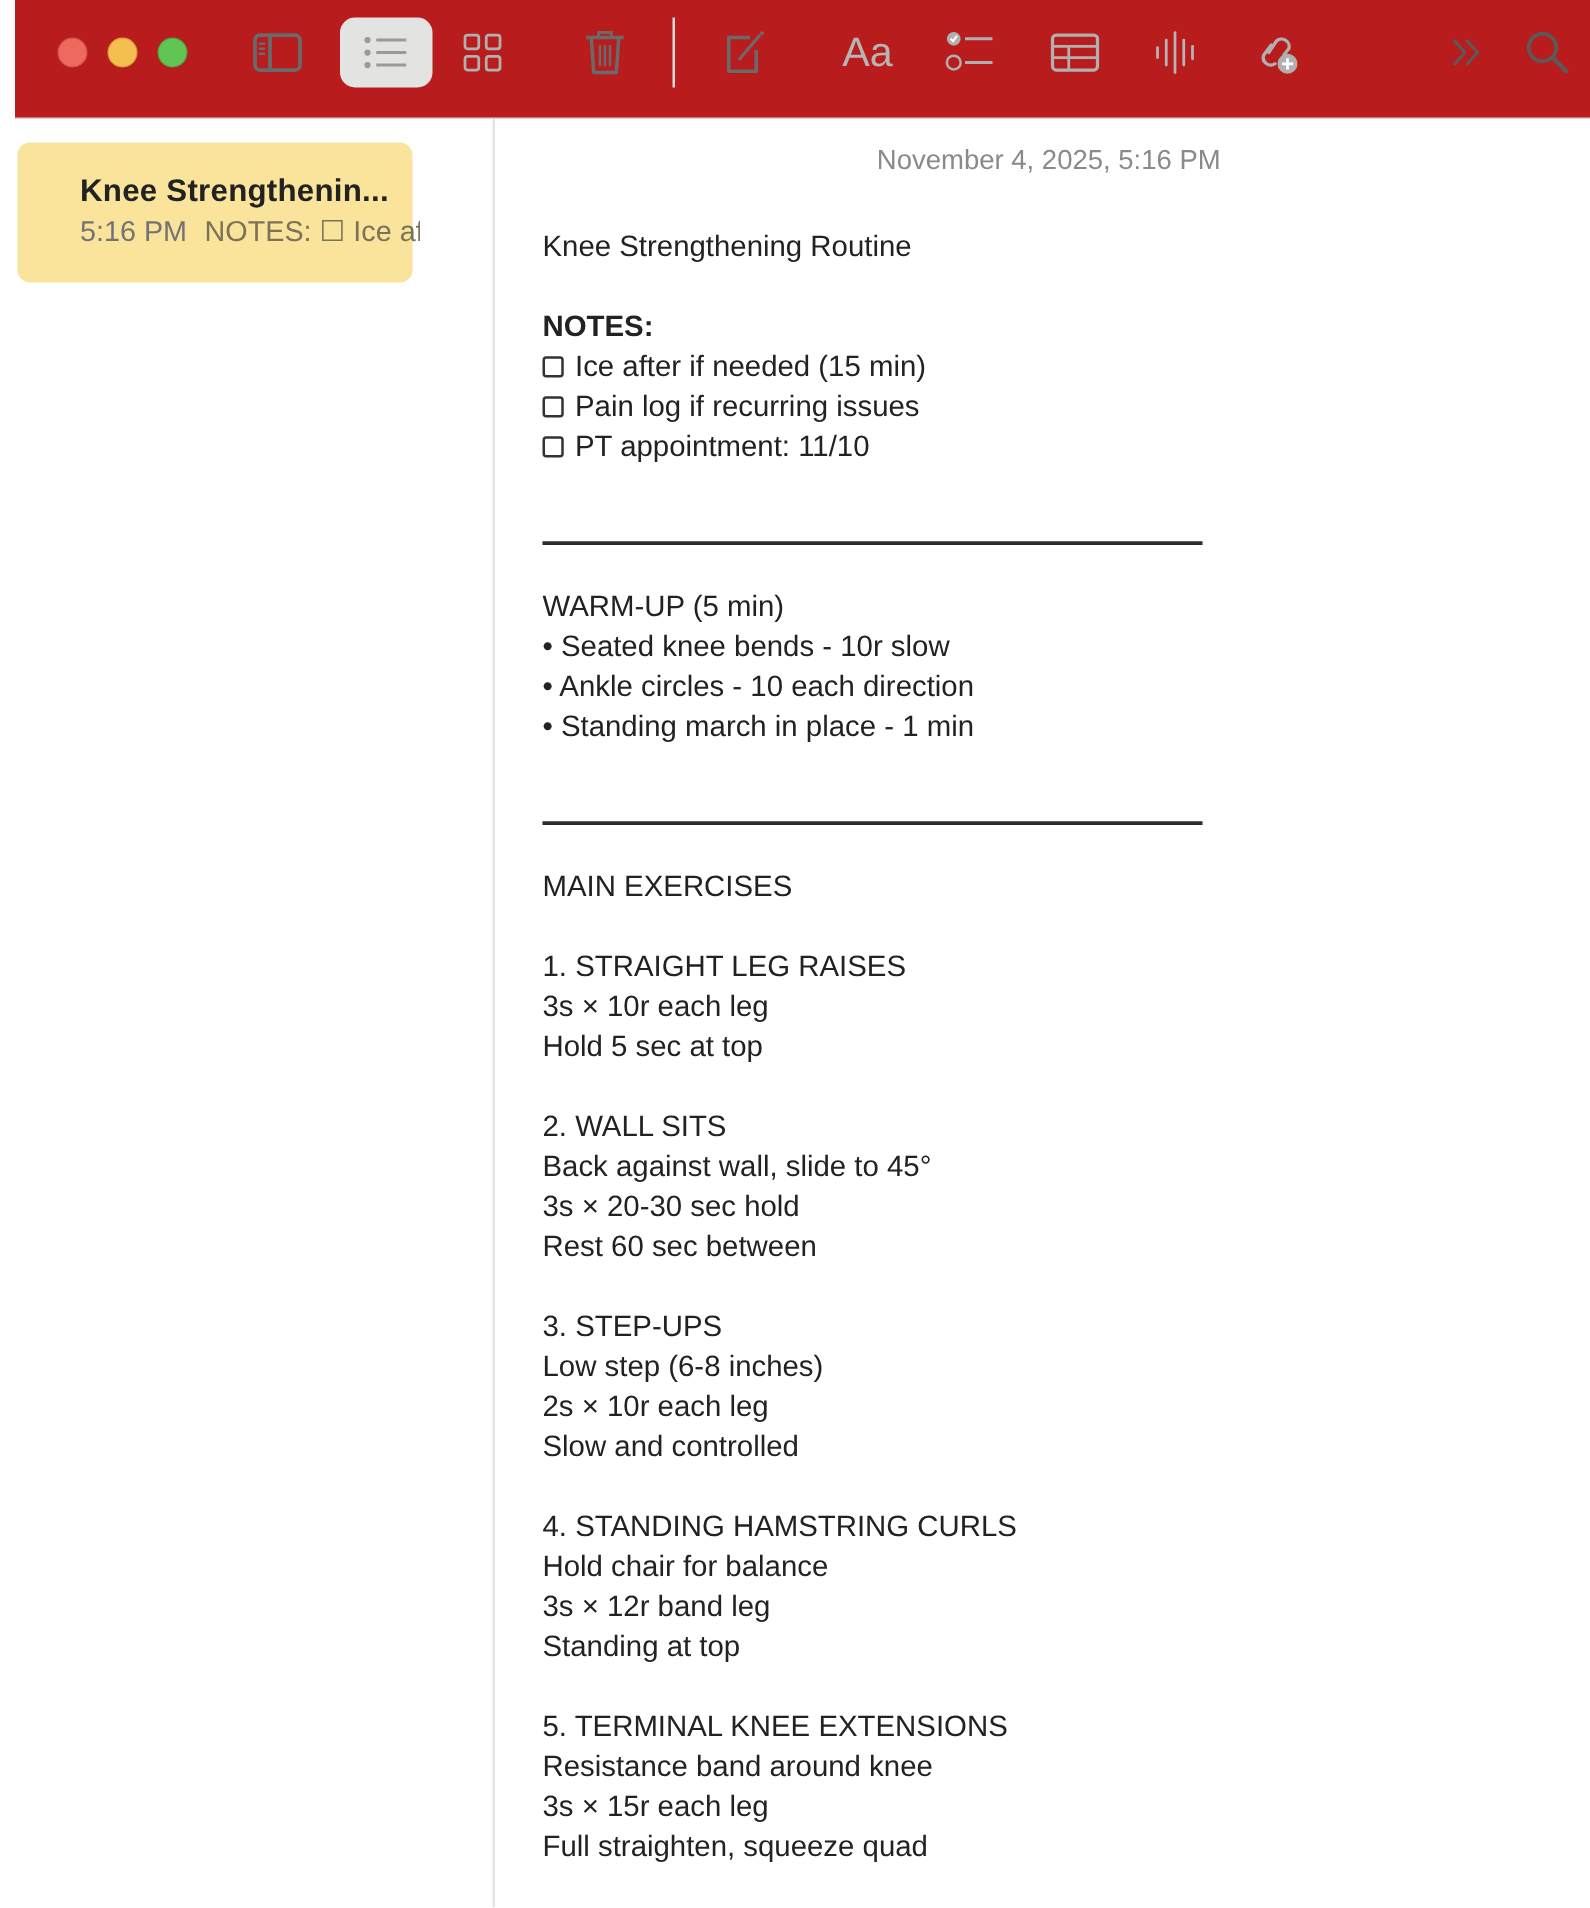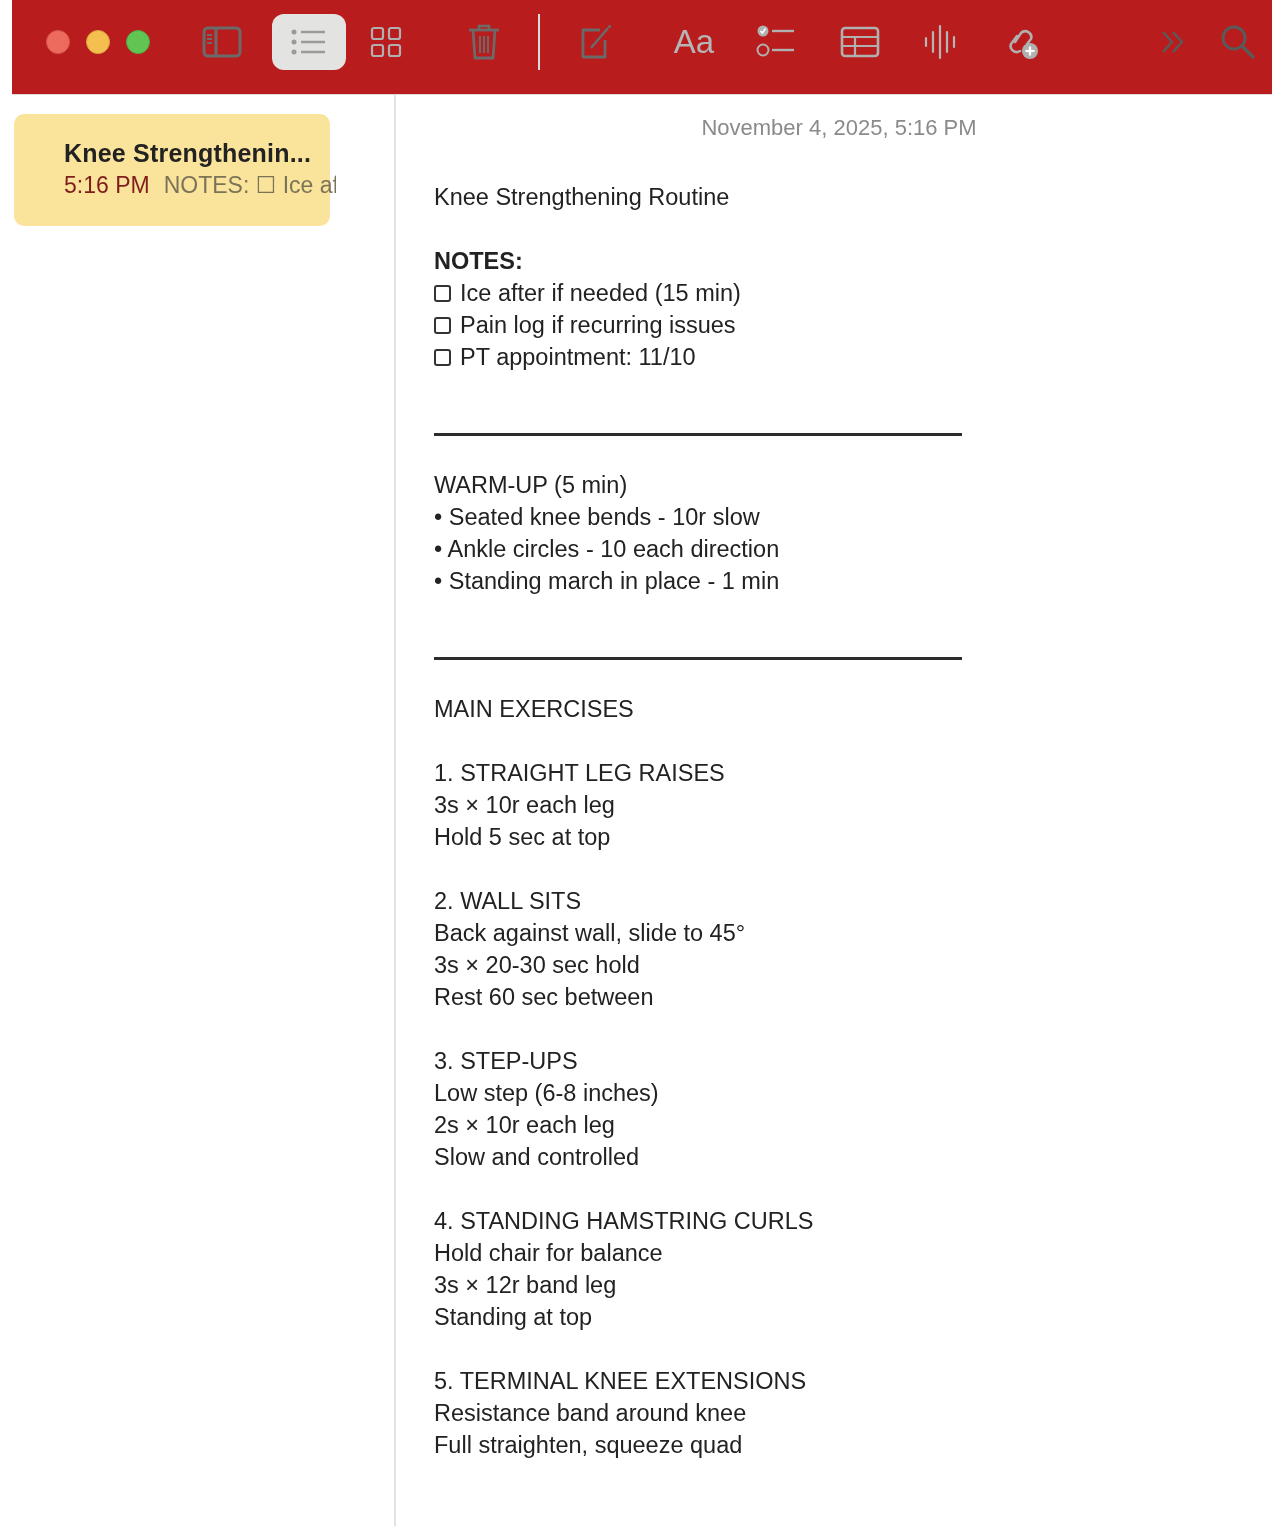--- a/index.html
+++ b/index.html
@@ -24,21 +24,21 @@
   .divider { position: absolute; left: 394px; top: 95px; width: 2px; height: 1431px; background: #e3e3e3; }
   .note-card {
     position: absolute; left: 14px; top: 19px; width: 316px; height: 112px;
     background: #fae49b; border-radius: 10px;
   }
   .note-card .title {
     position: absolute; left: 50px; top: 25px; font-size: 25px; font-weight: bold; color: #222;
     white-space: nowrap; letter-spacing: 0.2px;
   }
   .note-card .meta { position: absolute; left: 50px; top: 58px; font-size: 23px; white-space: nowrap; width: 272px; overflow: hidden; }
-  .note-card .time { color: #7f1d1d; margin-right: 14px; }
+  .note-card .time { color: #737373; margin-right: 14px; }
   .note-card .preview { color: #7b7358; }
 
   .editor { position: absolute; left: 396px; top: 95px; width: 876px; height: 1431px; background: #fff; }
   .date-line { position: absolute; left: 0; width: 886px; top: 20px; text-align: center; font-size: 22px; color: #8a8a8a; padding-left: 0; }
   .note-body { position: absolute; left: 38px; top: 66px; font-size: 23.5px; line-height: 32px; color: #222; margin-top: 20px; }
   .note-body .line { height: 32px; white-space: pre; }
   .note-body .bold { font-weight: bold; }
   .note-body .rule { height: 32px; position: relative; }
   .note-body .rule::after {
     content: ""; position: absolute; left: 0; top: 28px; width: 528px; height: 3px; background: #2c2c2c;
@@ -208,15 +208,16 @@
       <div class="line">2s × 10r each leg</div>
       <div class="line">Slow and controlled</div>
       <div class="line"></div>
       <div class="line">4. STANDING HAMSTRING CURLS</div>
       <div class="line">Hold chair for balance</div>
       <div class="line">3s × 12r band leg</div>
       <div class="line">Standing at top</div>
       <div class="line"></div>
       <div class="line">5. TERMINAL KNEE EXTENSIONS</div>
       <div class="line">Resistance band around knee</div>
+      <div class="line">3s × 15r each leg</div>
       <div class="line">Full straighten, squeeze quad</div>
     </div>
 </div>
 
 </body></html>

